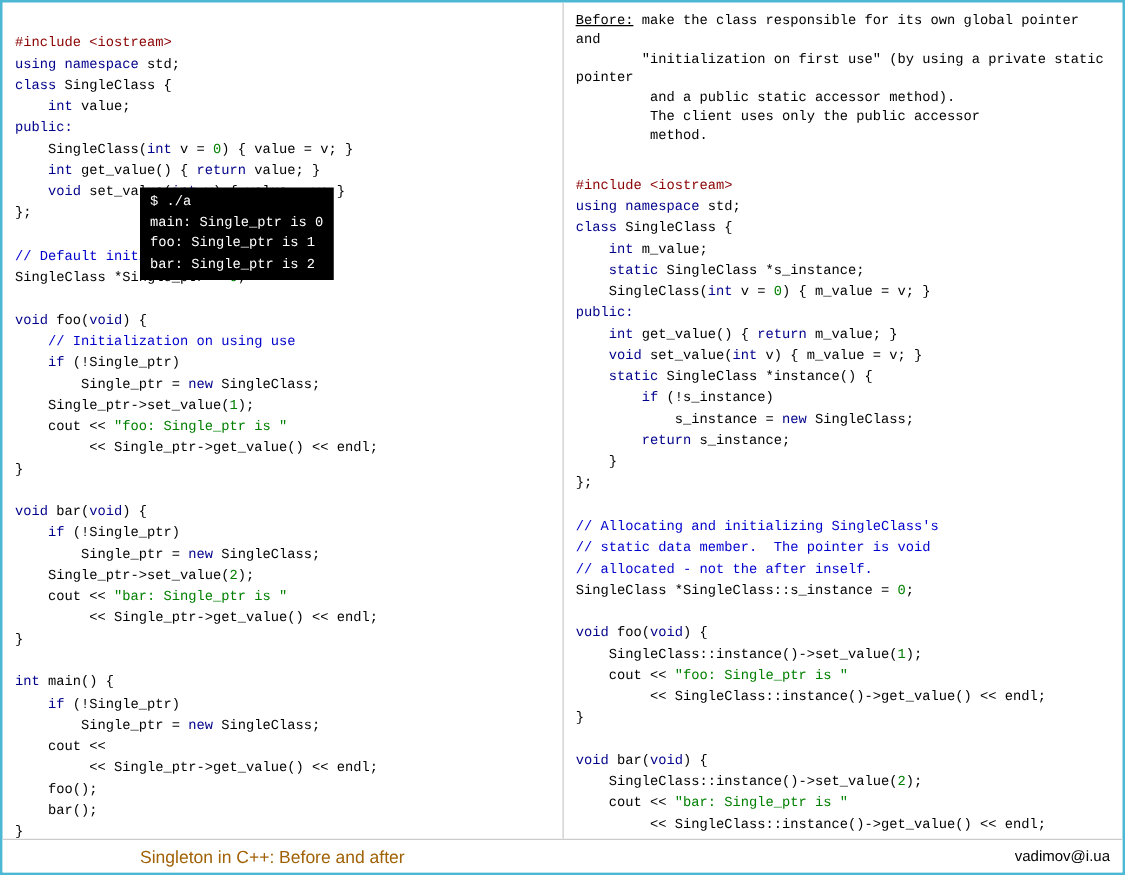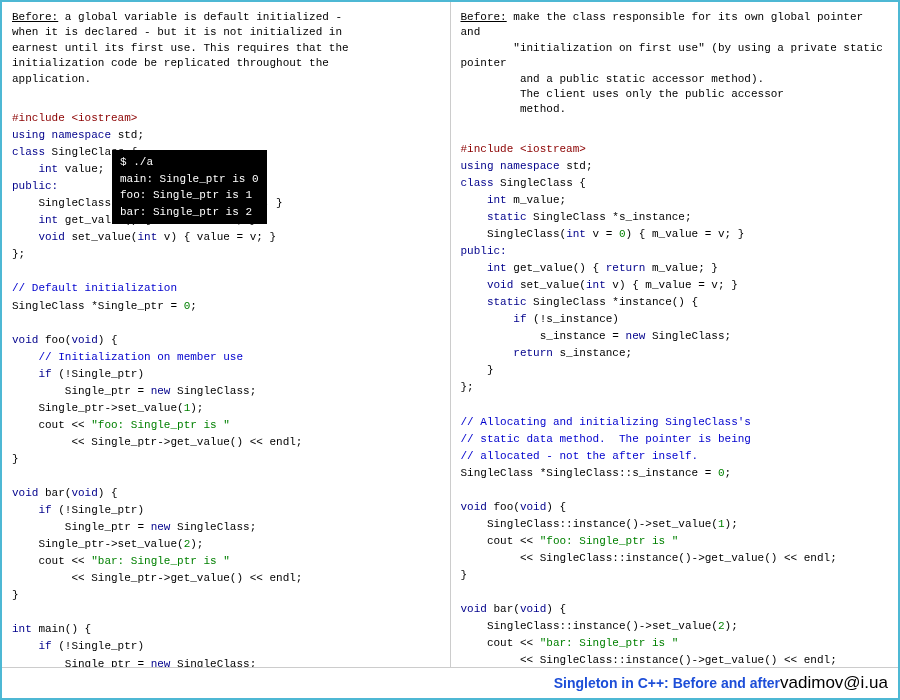--- a/index.html
+++ b/index.html
@@ -66,64 +66,57 @@
     }
     .footer {
       border-top: 1px solid #ccc;
       padding: 5px 10px;
       display: flex;
       justify-content: space-between;
       align-items: center;
       background: #fff;
     }
     .footer-title {
-      color: #1d4ed8;
+      color: #a16207;
       font-family: Arial, sans-serif;
       font-size: 14px;
-      font-weight: bold;
+      font-weight: normal;
       flex: 1;
-      text-align: right;
+      text-align: left;
     }
     .footer-email {
       font-family: Arial, sans-serif;
-      font-size: 17px;
+      font-size: 12px;
       color: #000;
     }
   </style>
 </head>
 <body>
 
 <div class="main-container">
   <div class="content-area">
 
     <div class="panel panel-left">
-      <div class="description">
-        <span class="underline">Before:</span> a global variable is default initialized -<br>
-        when it is declared - but it is not initialized in<br>
-        earnest until its first use. This requires that the<br>
-        initialization code be replicated throughout the<br>
-        application.
-      </div>
 
       <div class="code-block">
 <span class="inc">#include &lt;iostream&gt;</span>
 <span class="kw">using namespace</span> std;
 <span class="kw">class</span> SingleClass {
     <span class="kw2">int</span> value;
 <span class="kw">public:</span>
     SingleClass(<span class="kw2">int</span> v = <span class="str">0</span>) { value = v; }
     <span class="kw2">int</span> get_value() { <span class="kw">return</span> value; }
     <span class="kw">void</span> set_value(<span class="kw2">int</span> v) { value = v; }
 };
 
 <span class="comment">// Default initialization</span>
 SingleClass *Single_ptr = <span class="str">0</span>;
 
 <span class="kw">void</span> foo(<span class="kw">void</span>) {
-    <span class="comment">// Initialization on member use</span>
+    <span class="comment">// Initialization on using use</span>
     <span class="kw">if</span> (!Single_ptr)
         Single_ptr = <span class="kw">new</span> SingleClass;
     Single_ptr-&gt;set_value(<span class="str">1</span>);
     cout &lt;&lt; <span class="str">"foo: Single_ptr is "</span>
          &lt;&lt; Single_ptr-&gt;get_value() &lt;&lt; endl;
 }
 
 <span class="kw">void</span> bar(<span class="kw">void</span>) {
     <span class="kw">if</span> (!Single_ptr)
         Single_ptr = <span class="kw">new</span> SingleClass;
@@ -168,21 +161,21 @@
     <span class="kw2">int</span> get_value() { <span class="kw">return</span> m_value; }
     <span class="kw">void</span> set_value(<span class="kw2">int</span> v) { m_value = v; }
     <span class="kw">static</span> SingleClass *instance() {
         <span class="kw">if</span> (!s_instance)
             s_instance = <span class="kw">new</span> SingleClass;
         <span class="kw">return</span> s_instance;
     }
 };
 
 <span class="comment">// Allocating and initializing SingleClass's</span>
-<span class="comment">// static data method.  The pointer is being</span>
+<span class="comment">// static data member.  The pointer is void</span>
 <span class="comment">// allocated - not the after inself.</span>
 SingleClass *SingleClass::s_instance = <span class="str">0</span>;
 
 <span class="kw">void</span> foo(<span class="kw">void</span>) {
     SingleClass::instance()-&gt;set_value(<span class="str">1</span>);
     cout &lt;&lt; <span class="str">"foo: Single_ptr is "</span>
          &lt;&lt; SingleClass::instance()-&gt;get_value() &lt;&lt; endl;
 }
 
 <span class="kw">void</span> bar(<span class="kw">void</span>) {

